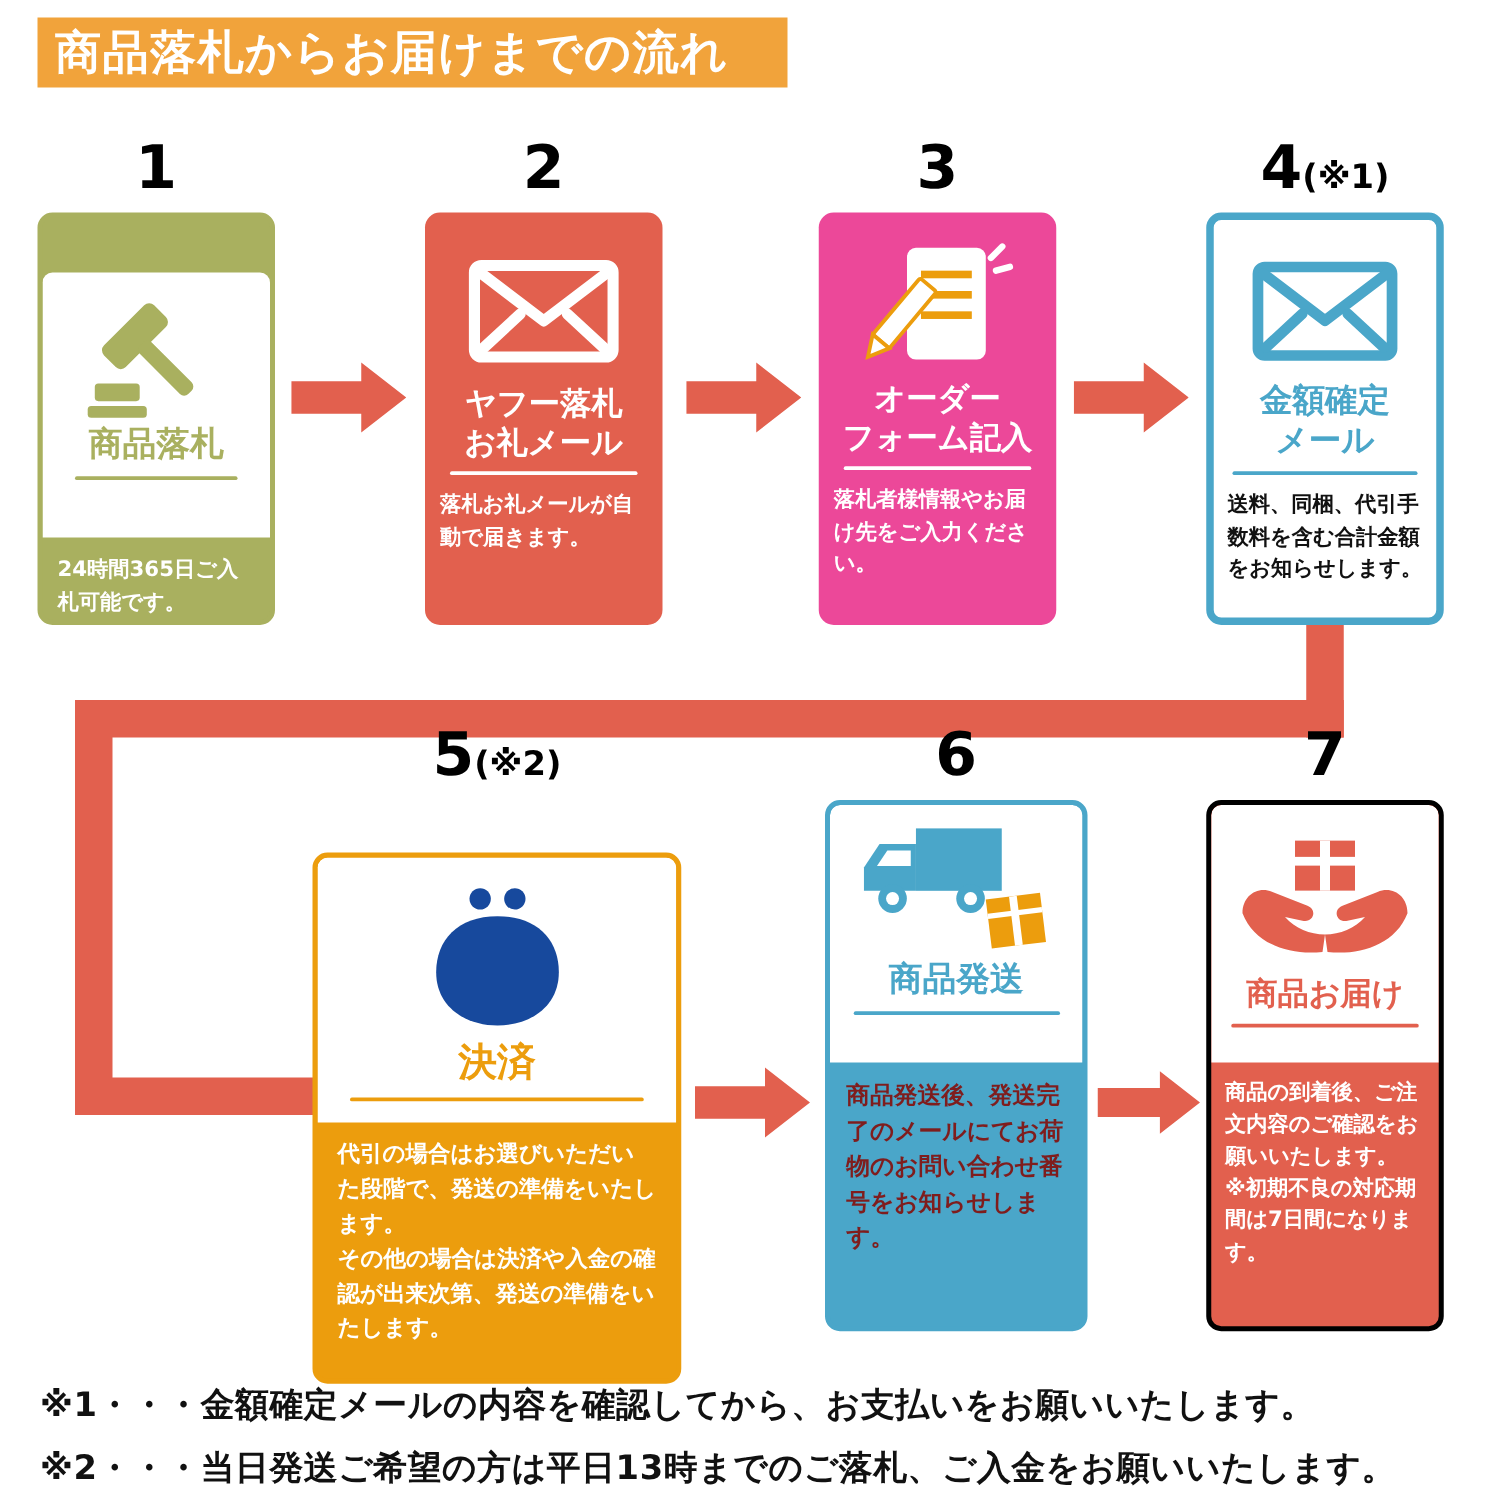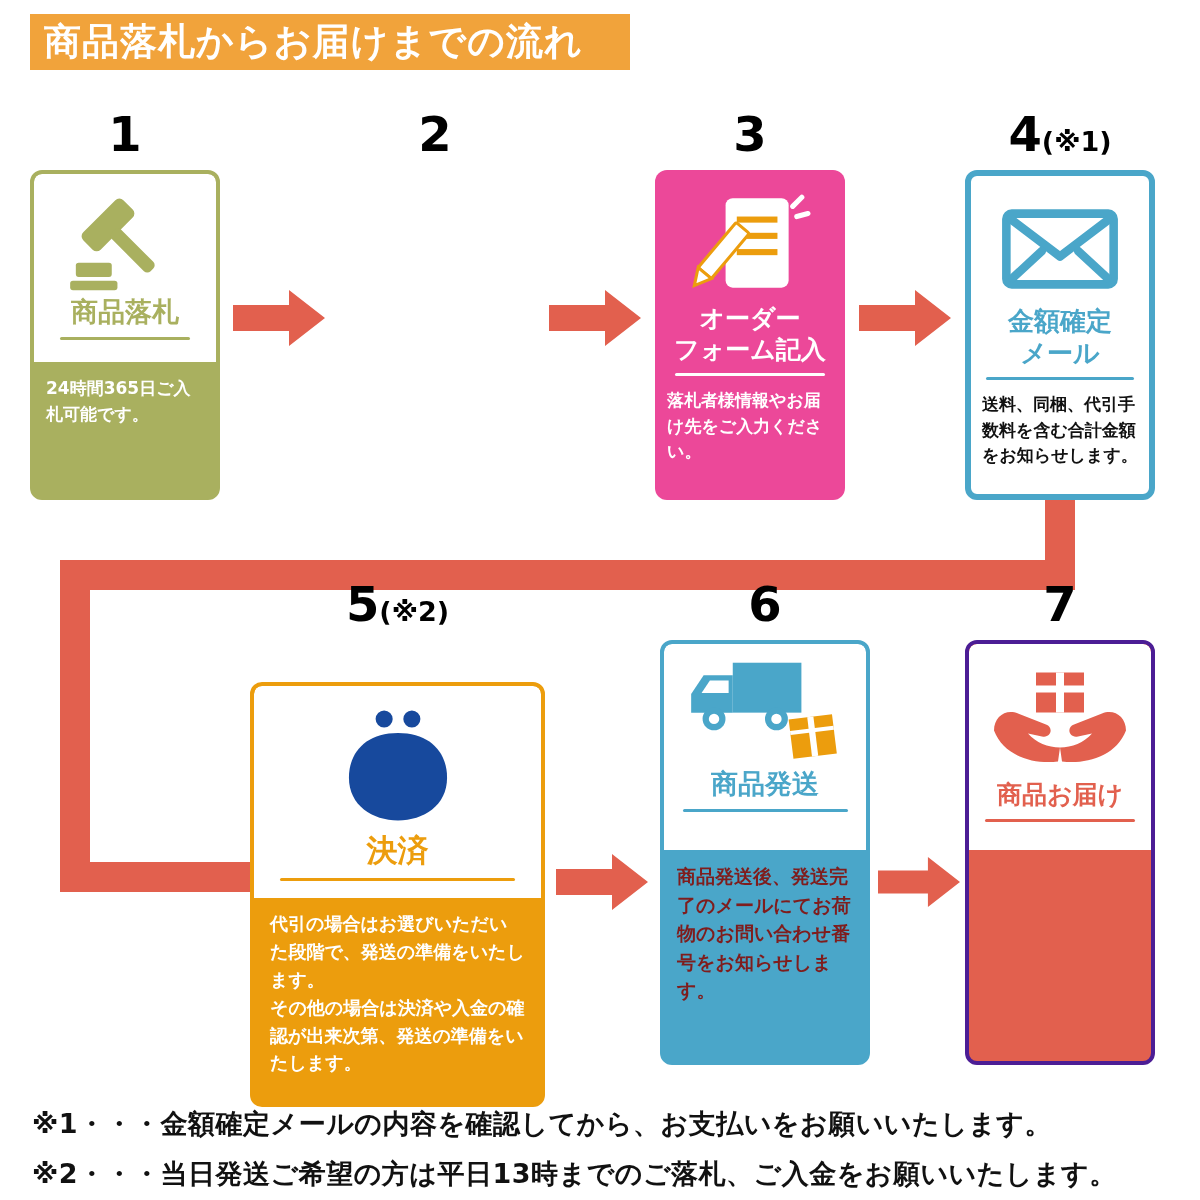--- a/index.html
+++ b/index.html
@@ -36,21 +36,21 @@
   .card{position:absolute;border-radius:12px;overflow:hidden;box-sizing:border-box;}
   .card .top{background:#fff;display:flex;flex-direction:column;align-items:center;box-sizing:border-box;}
   .card .top.clear{background:transparent;}
   .card .icon{display:flex;align-items:center;justify-content:center;}
   .card .title{font-weight:bold;text-align:center;white-space:pre-line;line-height:1.22;}
   .card .tline{height:3px;margin-top:8px;border-radius:2px;}
   .card .body{font-weight:bold;text-align:left;line-height:1.5;white-space:pre-line;box-sizing:border-box;}
 
   
   .c1{left:30px;top:170px;width:190px;height:330px;background:#A9B05F;border:4px solid #A9B05F;}
-  .c1 .top{height:188px;padding-top:12px;border-radius:8px 8px 0 0;}
+  .c1 .top{height:212px;padding-top:12px;border-radius:8px 8px 0 0;margin-top:44px;}
   .c1 .icon{height:110px;}
   .c1 .title{color:#A9B05F;font-size:27px;}
   .c1 .tline{background:#A9B05F;width:130px;}
   .c1 .body{color:#fff;font-size:17px;padding:14px 12px;}
 
   
   .c2{left:340px;top:170px;width:190px;height:330px;background:#E2604E;}
   .c2 .icon{height:118px;padding-top:20px;}
   .c2 .title{color:#fff;font-size:25px;}
   .c2 .tline{background:#fff;width:150px;}
@@ -80,21 +80,21 @@
 
   
   .c6{left:660px;top:640px;width:210px;height:425px;background:#4AA6C9;border:4px solid #4AA6C9;}
   .c6 .top{height:206px;padding-top:6px;border-radius:8px 8px 0 0;}
   .c6 .icon{height:118px;}
   .c6 .title{color:#4AA6C9;font-size:27px;}
   .c6 .tline{background:#4AA6C9;width:165px;}
   .c6 .body{color:#7f1d1d;font-size:19px;padding:12px 13px;}
 
   
-  .c7{left:965px;top:640px;width:190px;height:425px;background:#E2604E;border:4px solid #4c1d95;}
+  .c7{left:965px;top:640px;width:190px;height:425px;background:#E2604E;border:4px solid #000000;}
   .c7 .top{height:206px;padding-top:18px;border-radius:8px 8px 0 0;}
   .c7 .icon{height:118px;}
   .c7 .title{color:#E2604E;font-size:25px;}
   .c7 .tline{background:#E2604E;width:150px;}
   .c7 .body{color:#fff;font-size:17px;padding:12px 11px;}
 
   .note-line{position:absolute;left:32px;font-size:27px;font-weight:bold;color:#111;letter-spacing:0.5px;}
   .note1{top:1106px;}
   .note2{top:1156px;}
 </style>
@@ -145,20 +145,38 @@
             <rect x="2" y="97" width="50" height="10" rx="3"></rect>
           </g>
         </svg>
       </div>
       <div class="title">商品落札</div>
       <div class="tline"></div>
     </div>
     <div class="body">24時間365日ご入札可能です。</div>
   </div>
 
+  <div class="card c2">
+    <div class="top clear">
+      <div class="icon">
+        <svg width="122" height="86" viewBox="0 0 110 76">
+          <g fill="none" stroke="#ffffff" stroke-width="8" stroke-linecap="round" stroke-linejoin="round">
+            <rect x="5" y="5" width="100" height="66" rx="5"></rect>
+            <path d="M9 10 L55 45 L101 10"></path>
+            <path d="M11 65 L38 40"></path>
+            <path d="M99 65 L72 40"></path>
+          </g>
+        </svg>
+      </div>
+      <div class="title">ヤフー落札
+お礼メール</div>
+      <div class="tline"></div>
+    </div>
+    <div class="body">落札お礼メールが自動で届きます。</div>
+  </div>
 
   <div class="card c3">
     <div class="top clear">
       <div class="icon">
         <svg width="122" height="102" viewBox="0 0 120 100">
           <rect x="36" y="4" width="62" height="88" rx="7" fill="#ffffff"></rect>
           <rect x="47" y="22" width="40" height="6" fill="#EC9D0D"></rect>
           <rect x="47" y="38" width="40" height="6" fill="#EC9D0D"></rect>
           <rect x="47" y="54" width="40" height="6" fill="#EC9D0D"></rect>
           <g transform="rotate(40 28 62)">
@@ -246,18 +264,20 @@
           <rect x="46" y="4" width="48" height="40" fill="#E2604E"></rect>
           <rect x="66" y="4" width="8" height="40" fill="#ffffff"></rect>
           <rect x="46" y="17" width="48" height="7" fill="#ffffff"></rect>
           <path fill="#E2604E" d="M4 62 C 4 48 16 40 28 45 L 56 56 C 64 59 61 70 52 68 L 38 65 C 46 74 58 79 70 79 L 68 93 C 44 96 14 88 4 62 Z"></path>
           <path fill="#E2604E" transform="translate(140 0) scale(-1 1)" d="M4 62 C 4 48 16 40 28 45 L 56 56 C 64 59 61 70 52 68 L 38 65 C 46 74 58 79 70 79 L 68 93 C 44 96 14 88 4 62 Z"></path>
         </svg>
       </div>
       <div class="title">商品お届け</div>
       <div class="tline"></div>
     </div>
+    <div class="body">商品の到着後、ご注文内容のご確認をお願いいたします。
+※初期不良の対応期間は7日間になります。</div>
   </div>
 
   <div class="note-line note1">※1・・・金額確定メールの内容を確認してから、お支払いをお願いいたします。</div>
   <div class="note-line note2">※2・・・当日発送ご希望の方は平日13時までのご落札、ご入金をお願いいたします。</div>
 
 </div>
 
 </body></html>

